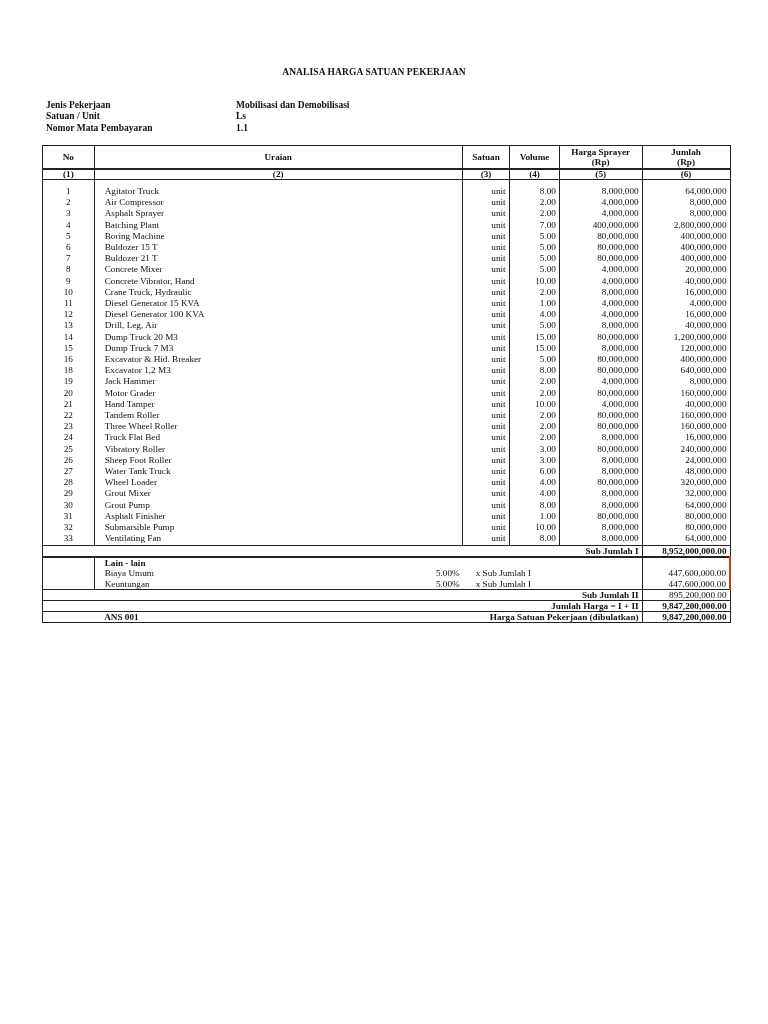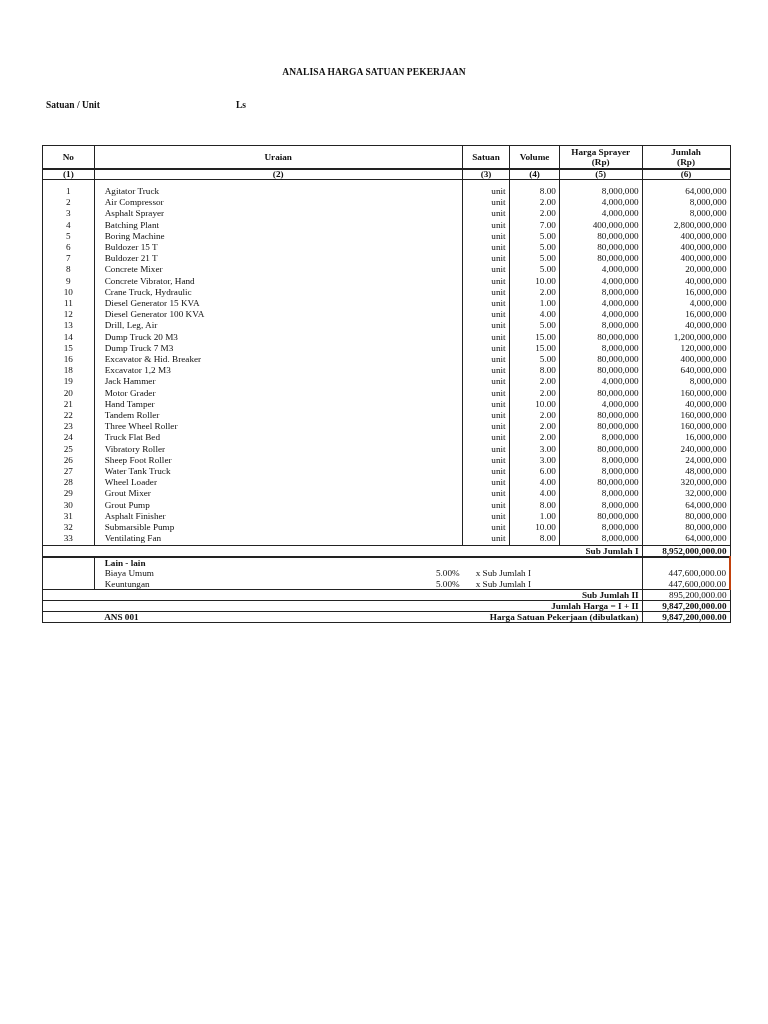--- a/index.html
+++ b/index.html
@@ -31,22 +31,30 @@
   .pct { display: inline-block; width: 95px; text-align: right; }
   .xsub { display: inline-block; padding-left: 16px; }
 </style>
 </head>
 <body>
 
 <div class="title">ANALISA HARGA SATUAN PEKERJAAN</div>
 
 <div class="meta">
   <div class="meta-row">
+    <span class="meta-label">Jenis Pekerjaan</span>
+    <span>Mobilisasi dan Demobilisasi</span>
+  </div>
+  <div class="meta-row">
     <span class="meta-label">Satuan / Unit</span>
     <span>Ls</span>
+  </div>
+  <div class="meta-row">
+    <span class="meta-label">Nomor Mata Pembayaran</span>
+    <span>1.1</span>
   </div>
 </div>
 
 <table class="ahs">
   <colgroup>
     <col class="c-no">
       <col class="c-ur">
       <col class="c-sat">
       <col class="c-vol">
       <col class="c-hs">

